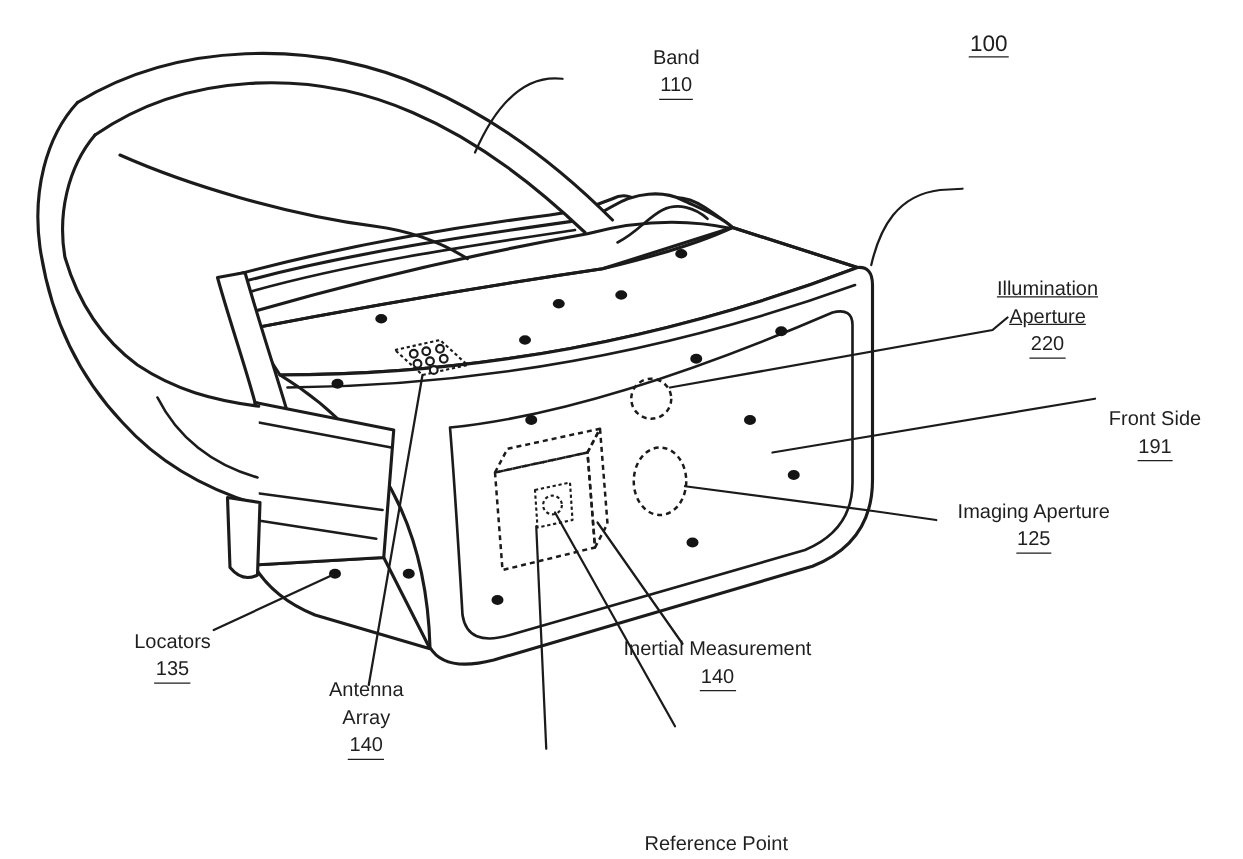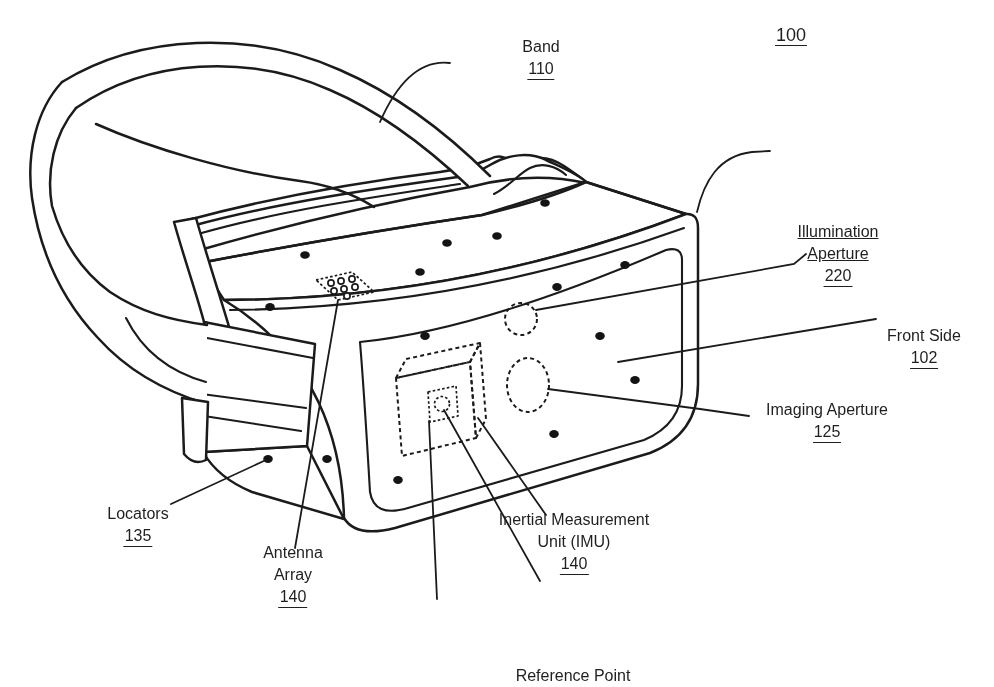--- a/index.html
+++ b/index.html
@@ -169,21 +169,21 @@
 
 
   <div class="lbl" id="lbl-illumination-aperture">
     <span>Illumination</span>
     <span>Aperture</span>
     <span class="num">220</span>
   </div>
 
   <div class="lbl" id="lbl-front-side">
     <span>Front Side</span>
-    <span class="num">102</span>
+    <span class="num">191</span>
   </div>
 
   <div class="lbl" id="lbl-imaging-aperture">
     <span>Imaging Aperture</span>
     <span class="num">125</span>
   </div>
 
   <div class="lbl" id="lbl-locators">
     <span>Locators</span>
     <span class="num">135</span>
@@ -191,21 +191,20 @@
 
   <div class="lbl" id="lbl-antenna-array">
     <span>Antenna</span>
     <span>Array</span>
     <span class="num">140</span>
   </div>
 
 
   <div class="lbl" id="lbl-imu">
     <span>Inertial Measurement</span>
-    <span>Unit (IMU)</span>
     <span class="num">140</span>
   </div>
 
   <div class="lbl" id="lbl-reference-point">
     <span>Reference Point</span>
     <span class="num">115</span>
   </div>
 
 </div>
 

